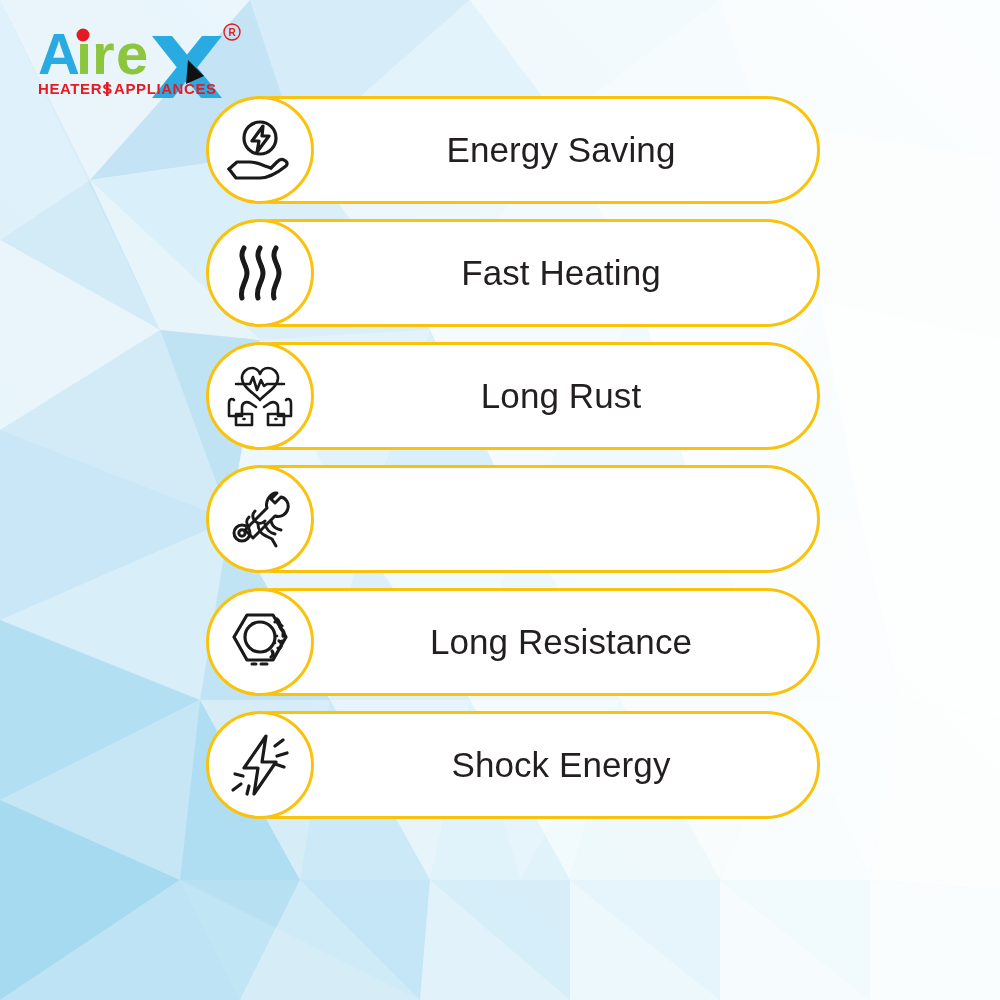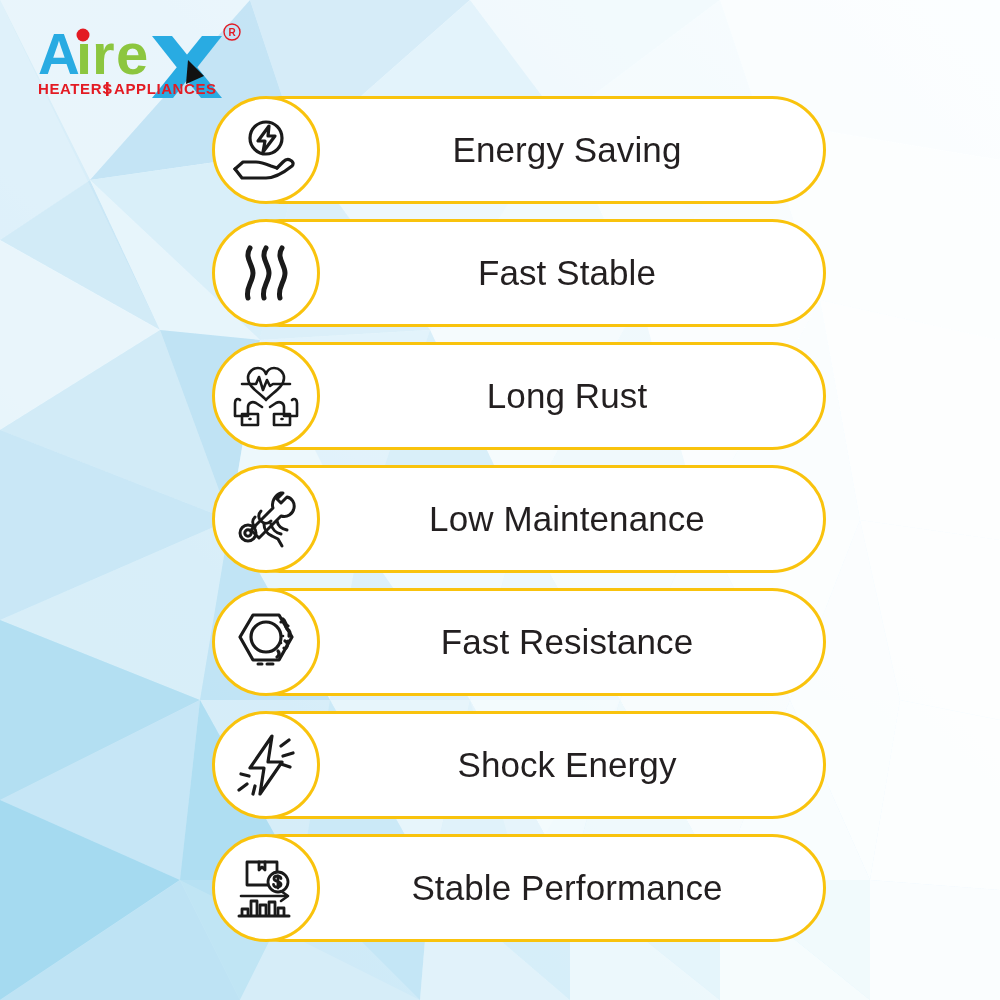--- a/index.html
+++ b/index.html
@@ -30,21 +30,21 @@
     position:absolute;
     left:36px;
     top:22px;
     width:210px;
     height:80px;
     z-index:5;
   }
   
   #features {
     position:absolute;
-    left:16px; top:0;
+    left:10px; top:0;
     width:900px; height:1000px;
     z-index:4;
   }
   .feature-row {
     position:absolute;
     left:196px;
     width:614px;
     height:108px;
   }
   .pill {
@@ -210,21 +210,21 @@
           <circle cx="36" cy="24" r="16"></circle>
           <path d="M39 12 L28 27 L35 27 L33 38 L45 22 L38 22 Z" fill="none"></path>
           <path d="M5 55 L13 48 L26 48 C31 48 36 50 41 52 L47 54"></path>
           <path d="M5 55 L12 64 L36 64 C43 64 52 60 62 52 C64 50 63 47 60 46 C58 45 55 46 53 48 L47 54"></path>
         </svg>
       </div>
     </div>
 
     <div class="feature-row" style="top:219px">
       <div class="pill"></div>
-      <div class="pill-label">Fast Stable</div>
+      <div class="pill-label">Fast Heating</div>
       <div class="icon-badge">
         <svg width="66" height="66" viewBox="0 0 66 66" fill="none" stroke="#1a1a1a" stroke-width="5" stroke-linecap="round">
           <path d="M17 8 C11 18 20 24 20 33 C20 42 12 48 15 58"></path>
           <path d="M33 8 C27 18 36 24 36 33 C36 42 28 48 31 58"></path>
           <path d="M49 8 C43 18 52 24 52 33 C52 42 44 48 47 58"></path>
         </svg>
       </div>
     </div>
 
     <div class="feature-row" style="top:342px">
@@ -238,38 +238,37 @@
           <path d="M62 40 C64 38 67 39 67 43 L67 56 L54 56 L54 47 C54 43 50 41 46 43 L40 47"></path>
           <rect x="12" y="54" width="16" height="11"></rect>
           <rect x="44" y="54" width="16" height="11"></rect>
           <path d="M19.5 59 h1 M51.5 59 h1"></path>
         </svg>
       </div>
     </div>
 
     <div class="feature-row" style="top:465px">
       <div class="pill"></div>
-      <div class="pill-label">Low Maintenance</div>
       <div class="icon-badge">
         <svg width="70" height="70" viewBox="0 0 70 70" fill="none" stroke="#1a1a1a" stroke-width="3" stroke-linejoin="round" stroke-linecap="round">
           <path d="M52 9 L46 15 L50 19 L56 13 C61 14 64 19 63 24 C62 30 56 34 50 32 L28 54 L20 46 L42 24 C40 18 44 11 50 9 Z"></path>
           <circle cx="17" cy="49" r="8"></circle>
           <circle cx="17" cy="49" r="3.2"></circle>
           <path d="M30 27 C27 30 27 34 30 37 C33 40 37 40 40 37"></path>
           <path d="M24 33 C21 36 21 40 24 43"></path>
           <path d="M33 40 C33 45 36 50 41 52 L47 55 L51 62"></path>
           <path d="M40 40 C41 45 45 49 50 50"></path>
           <path d="M46 37 C47 42 51 45 56 46"></path>
         </svg>
       </div>
     </div>
 
     <div class="feature-row" style="top:588px">
       <div class="pill"></div>
-      <div class="pill-label">Fast Resistance</div>
+      <div class="pill-label">Long Resistance</div>
       <div class="icon-badge">
         <svg width="70" height="70" viewBox="0 0 70 70" fill="none" stroke="#1a1a1a" stroke-width="3.2" stroke-linejoin="round" stroke-linecap="round">
           <path d="M22 8 H48 L61 30 L48 53 H22 L9 30 Z"></path>
           <circle cx="35" cy="30" r="15"></circle>
           <path d="M52 12 c3 2 2 6 5 7 M56 22 c3 1 4 5 2 7 M54 34 c3 1 3 5 1 7
                    M47 44 c2 2 1 5 -1 6"></path>
           <circle cx="50" cy="15" r="1.6" fill="#1a1a1a" stroke="none"></circle>
           <circle cx="55" cy="20" r="1.6" fill="#1a1a1a" stroke="none"></circle>
           <circle cx="58" cy="27" r="1.6" fill="#1a1a1a" stroke="none"></circle>
           <circle cx="57" cy="34" r="1.6" fill="#1a1a1a" stroke="none"></circle>
@@ -287,36 +286,15 @@
       <div class="pill-label">Shock Energy</div>
       <div class="icon-badge">
         <svg width="70" height="70" viewBox="0 0 70 70" fill="none" stroke="#1a1a1a" stroke-width="3.2" stroke-linejoin="round" stroke-linecap="round">
           <path d="M41 6 L19 38 L33 38 L29 64 L51 32 L37 32 Z"></path>
           <path d="M50 16 L58 10 M52 26 L62 23 M50 34 L59 37"></path>
           <path d="M18 46 L10 44 M16 54 L8 60 M24 56 L22 64"></path>
         </svg>
       </div>
     </div>
 
-    <div class="feature-row" style="top:834px">
-      <div class="pill"></div>
-      <div class="pill-label">Stable Performance</div>
-      <div class="icon-badge">
-        <svg width="70" height="70" viewBox="0 0 70 70" fill="none" stroke="#1a1a1a" stroke-width="2.8" stroke-linejoin="round" stroke-linecap="round">
-          <path d="M16 9 H46 V32 H16 Z"></path>
-          <path d="M28 9 V17 L31 14 L34 17 V9"></path>
-          <circle cx="47" cy="29" r="10" fill="#ffffff"></circle>
-          <path d="M47 23 V35 M50 25.5 c0 -1.5 -2 -2.5 -3.5 -2.5 c-2 0 -3.5 1 -3.5 2.8
-                   c0 3.4 7 2.2 7 5.6 c0 1.8 -1.8 2.8 -3.6 2.8 c-1.8 0 -3.9 -1 -3.9 -2.7"></path>
-          <path d="M10 43 H56" stroke-width="2.6"></path>
-          <path d="M50 38 L57 43 L50 48" stroke-width="2.6"></path>
-          <path d="M11 62 V56 H17 V62"></path>
-          <path d="M20 62 V48 H26 V62"></path>
-          <path d="M29 62 V52 H35 V62"></path>
-          <path d="M38 62 V49 H44 V62"></path>
-          <path d="M47 62 V55 H53 V62"></path>
-          <path d="M8 63 H58" stroke-width="3"></path>
-        </svg>
-      </div>
-    </div>
 
   </div>
 </div>
 
 </body></html>

